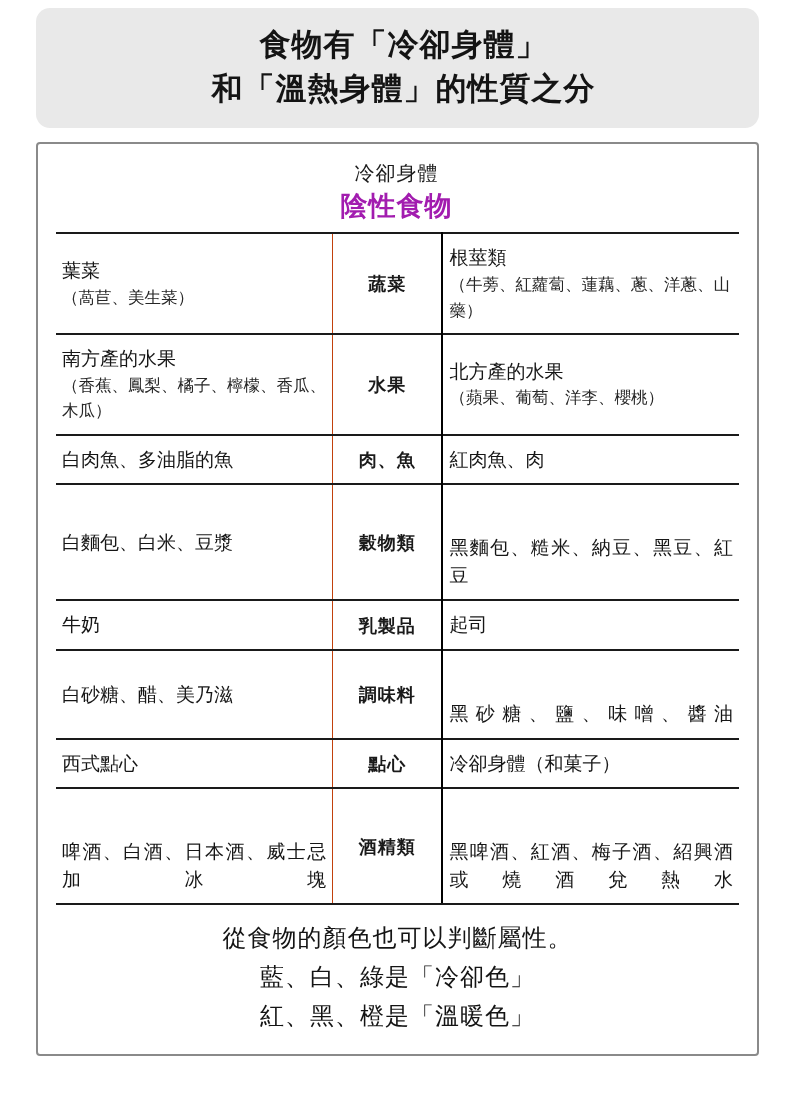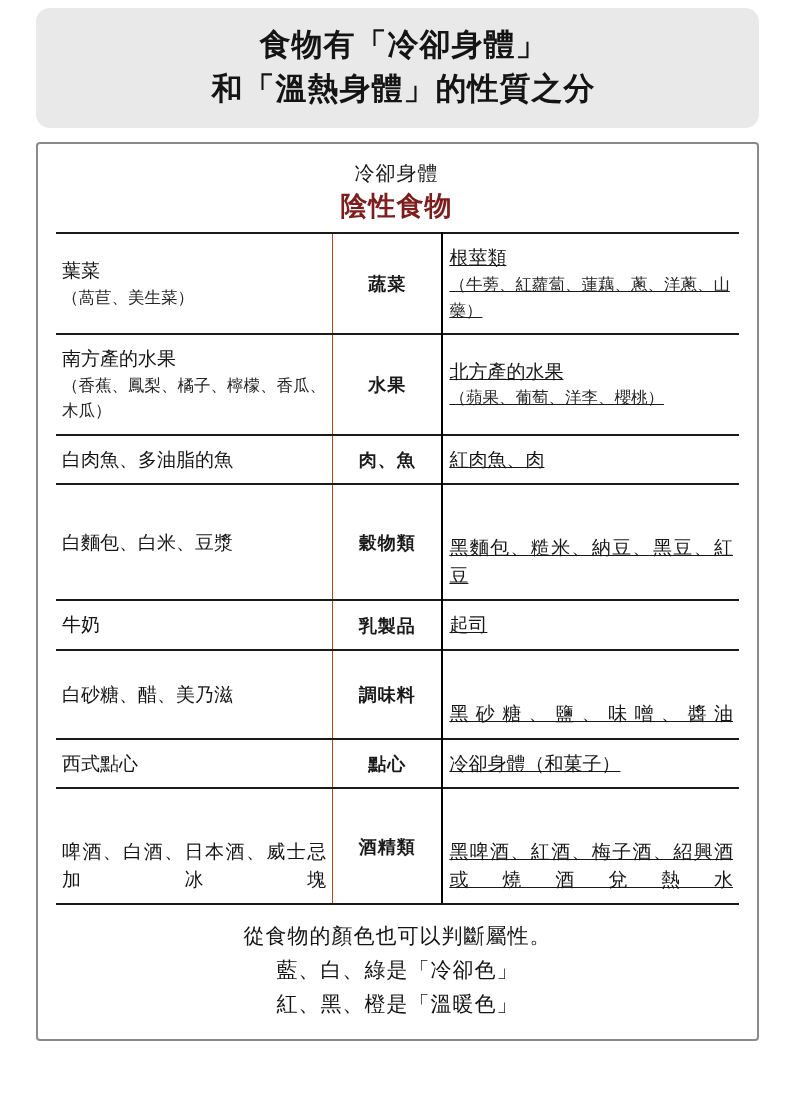--- a/index.html
+++ b/index.html
@@ -65,21 +65,21 @@
   }
   .head-sub {
     font-size: 20px;
     color: #1a1a1a;
     line-height: 1.5;
     letter-spacing: 1px;
   }
   .head-main {
     font-size: 27px;
     font-weight: bold;
-    color: #7f1d1d;
+    color: #a21caf;
     line-height: 1.35;
     letter-spacing: 1px;
   }
 
   
   table.cmp {
     width: 100%;
     border-collapse: collapse;
     table-layout: fixed;
   }
@@ -106,21 +106,20 @@
     text-align: center;
     font-weight: bold;
     font-size: 21px;
     border-right: 2px solid #000000;
     letter-spacing: 1px;
   }
   td.yang {
     width: 44%;
     text-align: left;
     padding-left: 10px;
-    text-decoration: underline;
   }
   .cell-main {
     font-size: 19px;
     color: #161616;
     line-height: 1.45;
   }
   .cell-sub {
     font-size: 16.5px;
     color: #262626;
     line-height: 1.55;
@@ -134,21 +133,21 @@
     border-top: 2px solid #1a1a1a;
     margin-top: 0;
   }
 
   
   .footnote {
     text-align: center;
     padding: 14px 4px 8px 4px;
   }
   .footnote div {
-    font-size: 21px;
+    font-size: 24px;
     line-height: 1.62;
     color: #141414;
     letter-spacing: 1px;
   }
 </style>
 </head>
 <body>
 
 <div class="page">
 

